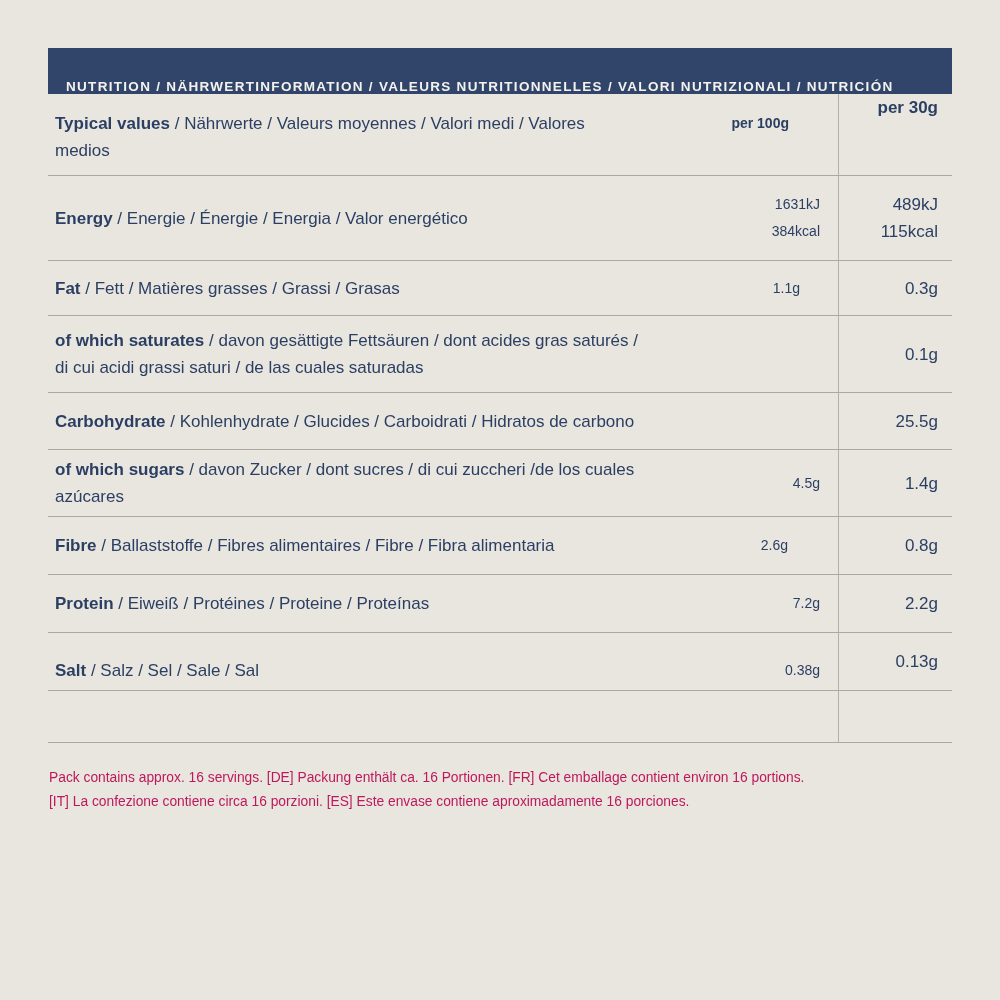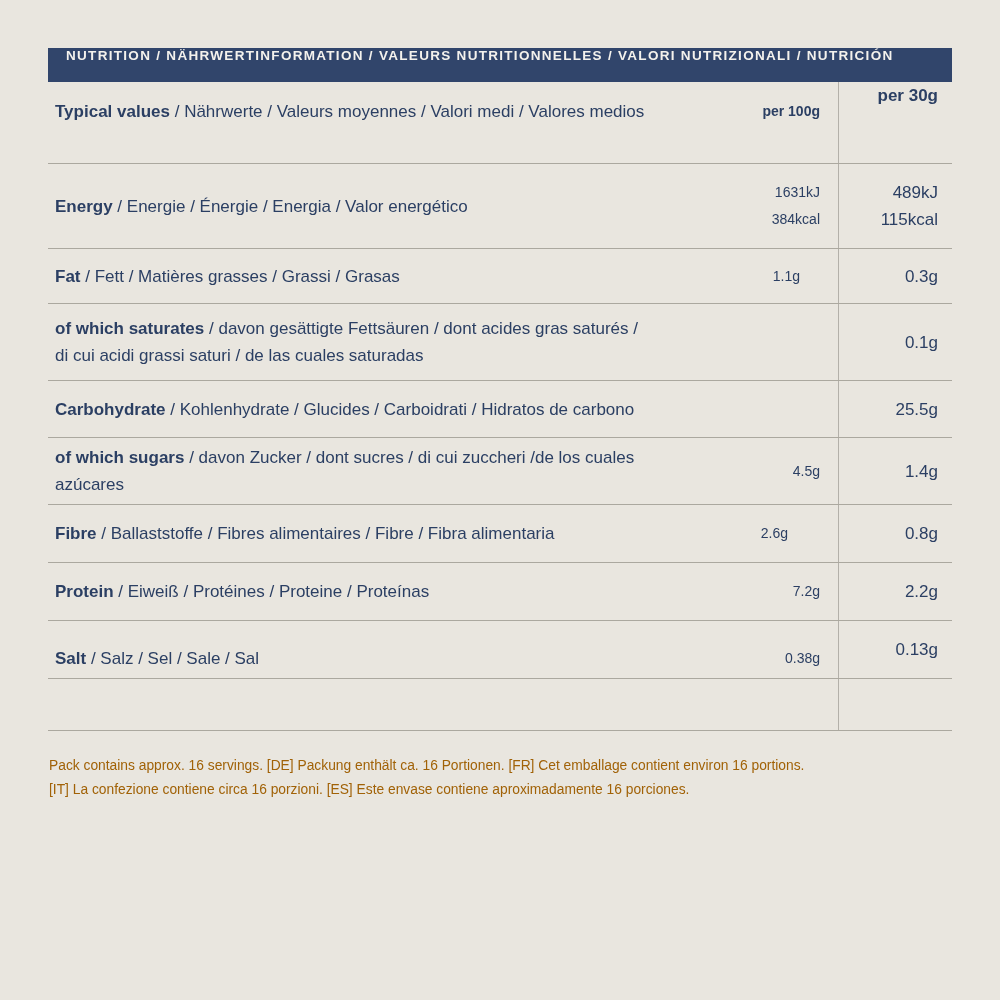--- a/index.html
+++ b/index.html
@@ -9,22 +9,22 @@
     font-family:"Liberation Sans", sans-serif;
     color:#2b3f63;
     -webkit-font-smoothing:antialiased;
   }
   .page{position:relative;width:1000px;height:1000px;overflow:hidden;}
   .panel{position:absolute;left:48px;top:48px;width:904px;}
 
   .banner{
     background:#31456b;
     color:#f4f2ed;
-    height:34px;
-    display:flex;align-items:flex-start;
+    height:46px;
+    display:flex;align-items:flex-end;
     padding:0 18px;box-sizing:border-box;
     font-size:13.5px;font-weight:700;
     letter-spacing:1.3px;
     text-transform:uppercase;
     white-space:nowrap;
   }
 
   .ntable{width:100%;}
   .row{
     display:flex;
@@ -59,37 +59,37 @@
     display:flex;flex-direction:column;justify-content:center;
     box-sizing:border-box;
   }
   .c-30 .inner{width:100%;}
   .hdr-row .c-label,.hdr-row .c-100,.hdr-row .c-30{font-weight:700;}
   .hdr-row{align-items:flex-start;}
   .hdr-row .c-label,.hdr-row .c-100{padding-top:16px;}
   .hdr-row .c-30{justify-content:flex-start;padding-top:0;}
 
   
-  .r-hdr{min-height:82px;}
+  .r-hdr{min-height:82px;gap:31px;}
   .r0{min-height:85px;}
   .r1{min-height:55px;gap:20px;}
   .r2{min-height:77px;gap:27px;}
   .r3{min-height:57px;}
   .r4{min-height:58px;}
   .r5{min-height:58px;gap:32px;}
   .r6{min-height:58px;}
   .r7{min-height:58px;align-items:flex-end;}
   .r8{min-height:52px;}
 
   .servings{
     margin-top:23px;
     padding-left:1px;
     font-size:13.8px;
     line-height:24px;
-    color:#a16207;
+    color:#be185d;
   }
 </style>
 </head>
 <body>
 
 <div class="page">
   <div class="panel">
 
     <div class="banner">
       <span>NUTRITION / NÄHRWERTINFORMATION / VALEURS NUTRITIONNELLES / VALORI NUTRIZIONALI / NUTRICIÓN</span>

